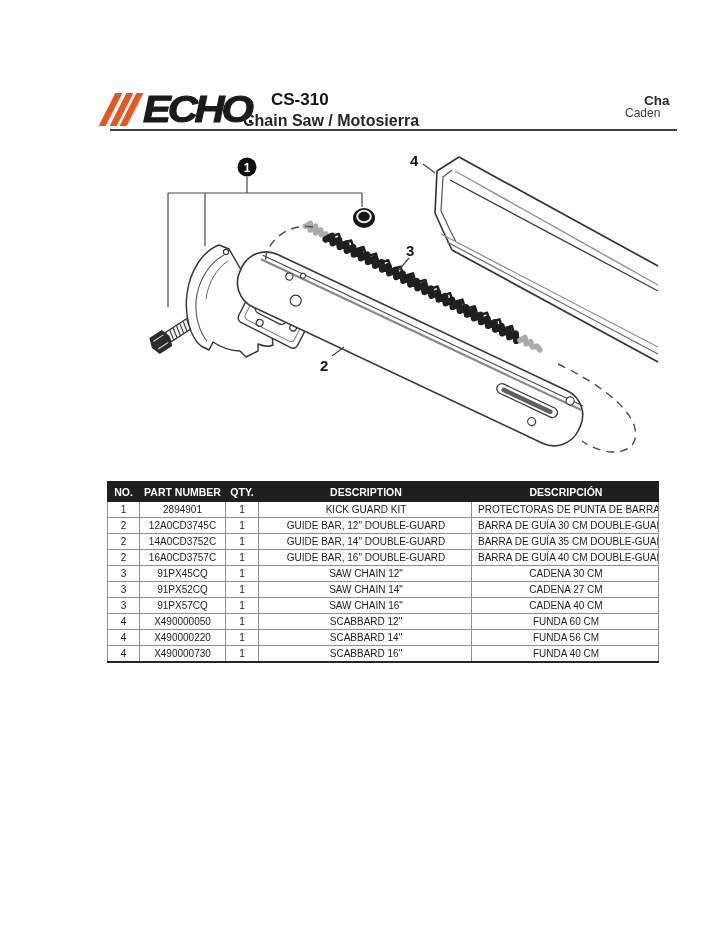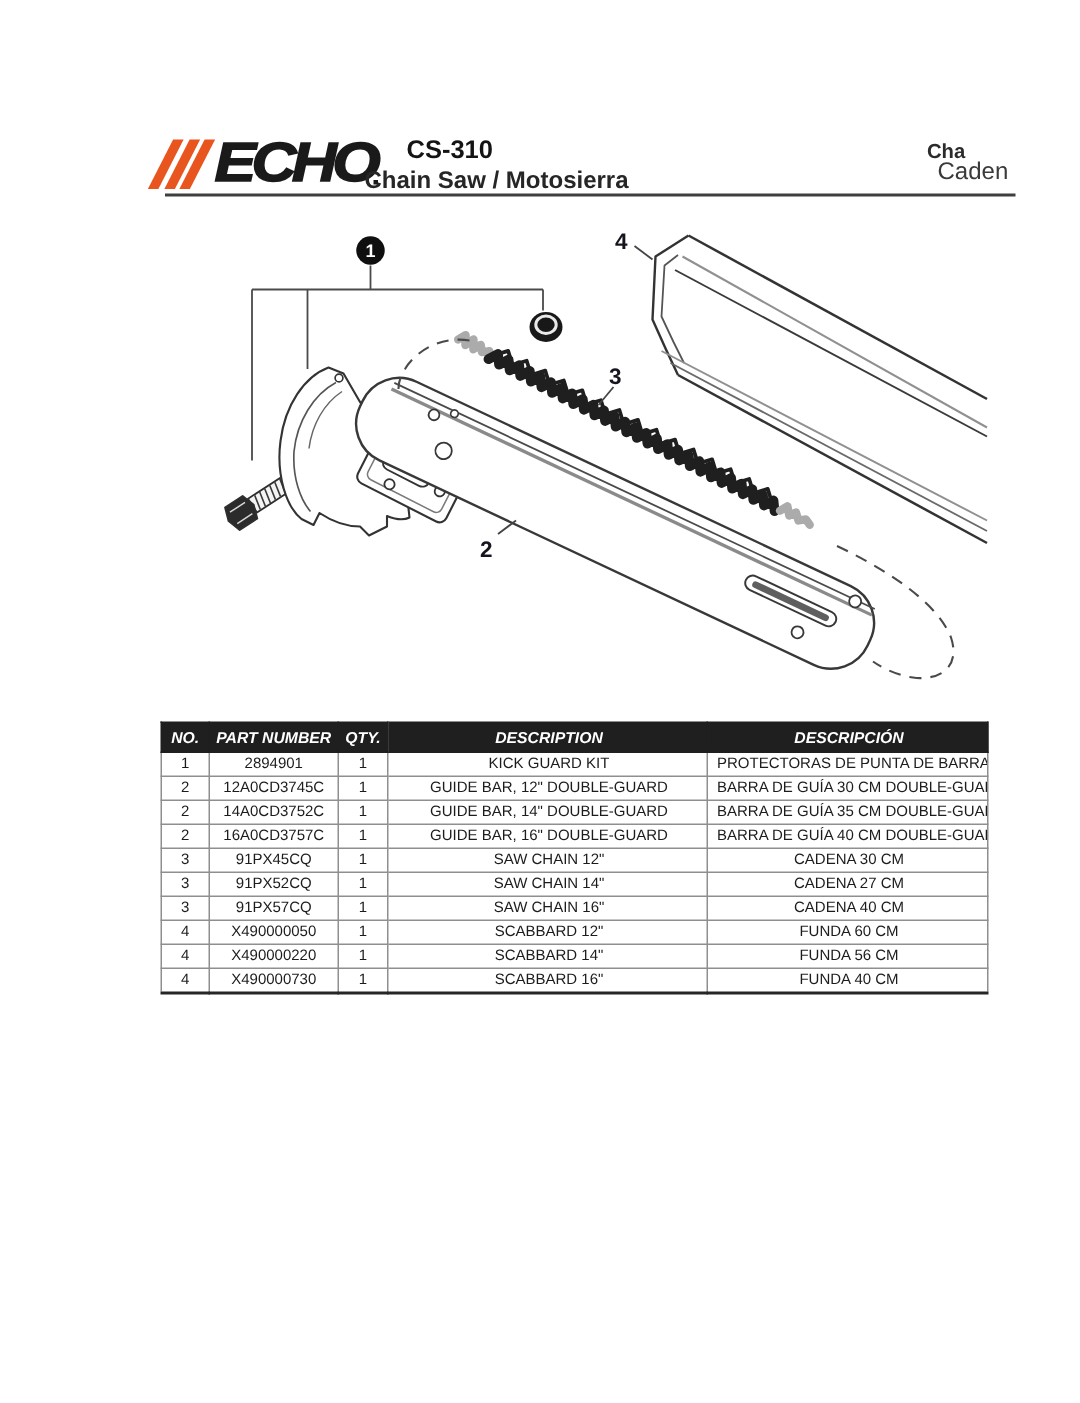--- a/index.html
+++ b/index.html
@@ -10,34 +10,34 @@
   .logo{position:absolute;left:107px;top:89px;height:40px;display:flex;align-items:center;}
   .stripes{display:flex;align-items:center;margin-right:4px;}
   .stripes i{display:block;width:7px;height:33px;margin-right:3.5px;background:var(--brand,#e8551e);
              transform:skewX(-27deg);}
   .logo-text{font-size:40px;font-weight:bold;font-style:italic;letter-spacing:-3px;color:#1a1a1a;
              transform:scale(1.04,.92);transform-origin:left center;-webkit-text-stroke:1.1px #1a1a1a;
              line-height:1;}
   .logo-dot{width:3px;height:3px;background:#1a1a1a;align-self:flex-end;margin:0 0 6px 3px;}
   .model{position:absolute;left:243px;top:90px;font-size:17px;font-weight:bold;color:#141414;margin-left:28px;}
   .subtitle{position:absolute;left:243px;top:112px;font-size:16px;font-weight:bold;color:#262626;}
-  .hdr-right-title{position:absolute;left:618px;top:93px;font-size:13.5px;font-weight:bold;color:#2b2b2b;}
-  .hdr-right-sub{position:absolute;left:625px;top:106px;font-size:16px;color:#3a3a3a;}
+  .hdr-right-title{position:absolute;left:644px;top:93px;font-size:13.5px;font-weight:bold;color:#2b2b2b;}
+  .hdr-right-sub{position:absolute;left:625px;top:106px;font-size:12px;color:#3a3a3a;}
   .rule{position:absolute;left:110px;top:129px;width:567px;height:2.2px;background:#3f3f3f;}
 
   
   .diagram{position:absolute;left:0;top:0;width:720px;height:480px;}
   .callout-num{font-family:"Liberation Sans",sans-serif;font-size:12px;font-weight:bold;}
   .callout-label{font-family:"Liberation Sans",sans-serif;font-size:15px;font-weight:bold;fill:#15151f;}
 
   
   .parts-table{position:absolute;left:107px;top:481px;width:551px;border-collapse:collapse;
                table-layout:fixed;border:1px solid #5a5a5a;border-bottom:2.5px solid #262626;}
   .parts-table th{background:var(--thead-bg,#1f1f1f);color:#fff;font-size:10.5px;font-weight:bold;
-                  padding:3px 4px;border:1px solid #1f1f1f;text-align:center;height:13px;font-style:italic;}
+                  padding:3px 4px;border:1px solid #1f1f1f;text-align:center;height:13px;}
   .parts-table td{font-size:10px;color:#1c1c1c;padding:0 4px;border:1px solid #8f8f8f;
                   text-align:center;height:15px;line-height:15px;white-space:nowrap;overflow:hidden;}
   .parts-table .left{text-align:center;padding-left:6px;}
 </style>
 </head>
 <body>
 
 <div class="page">
 
   <div>

